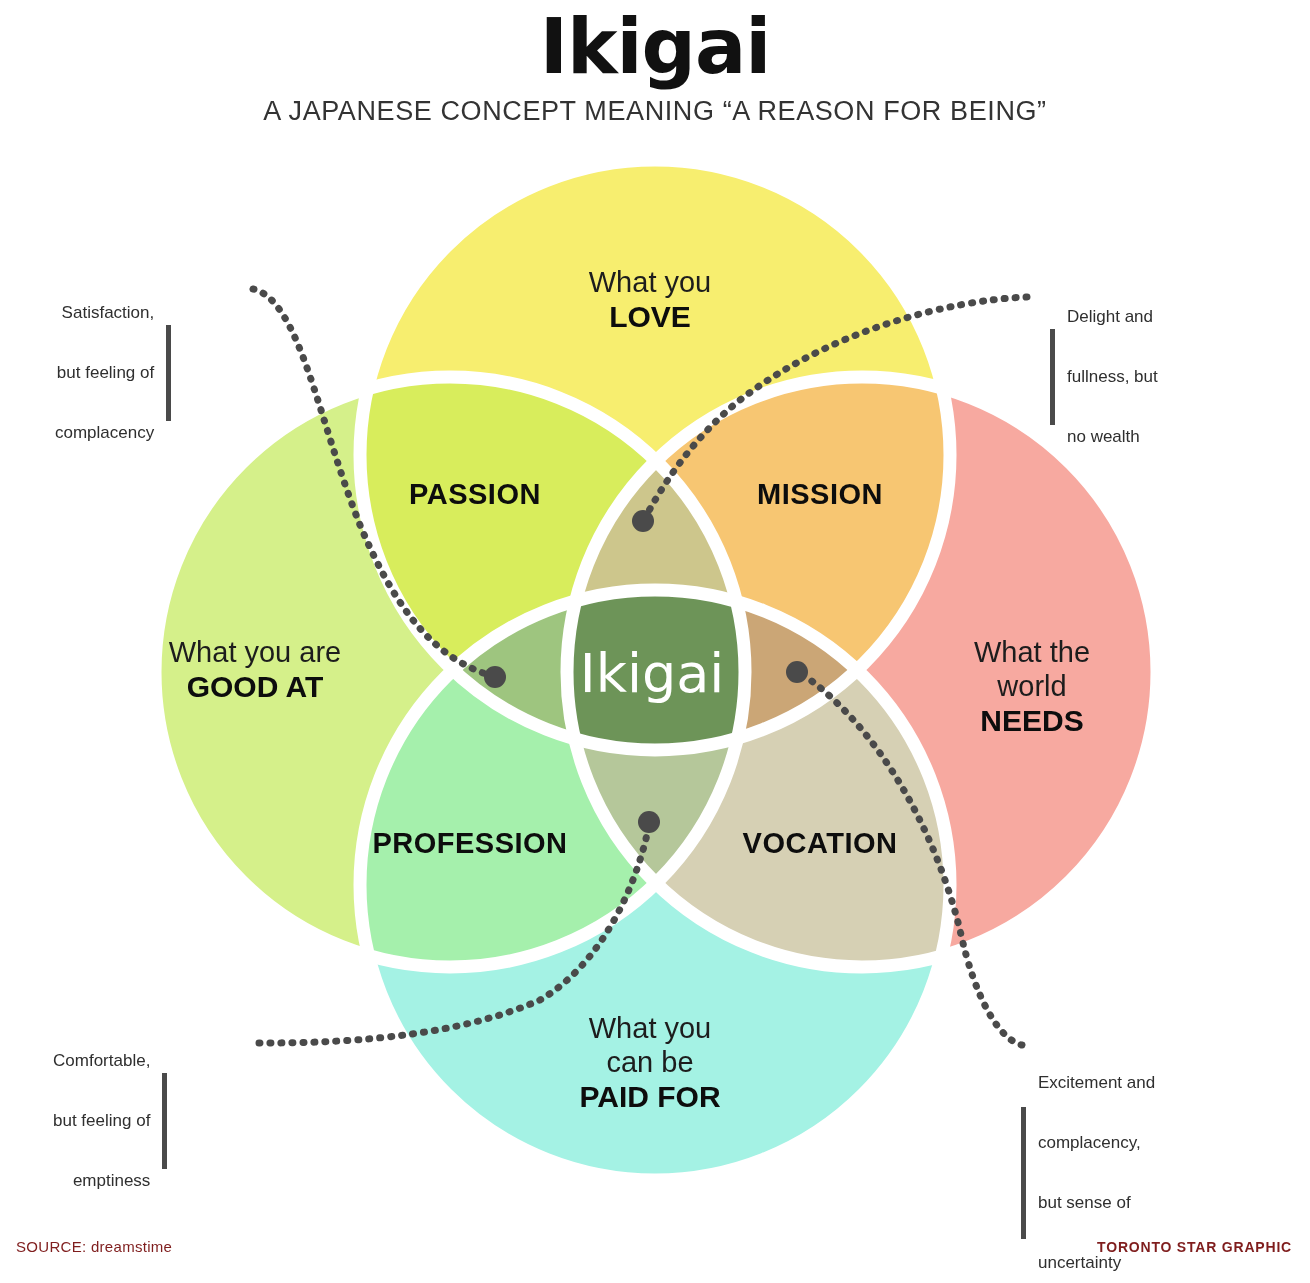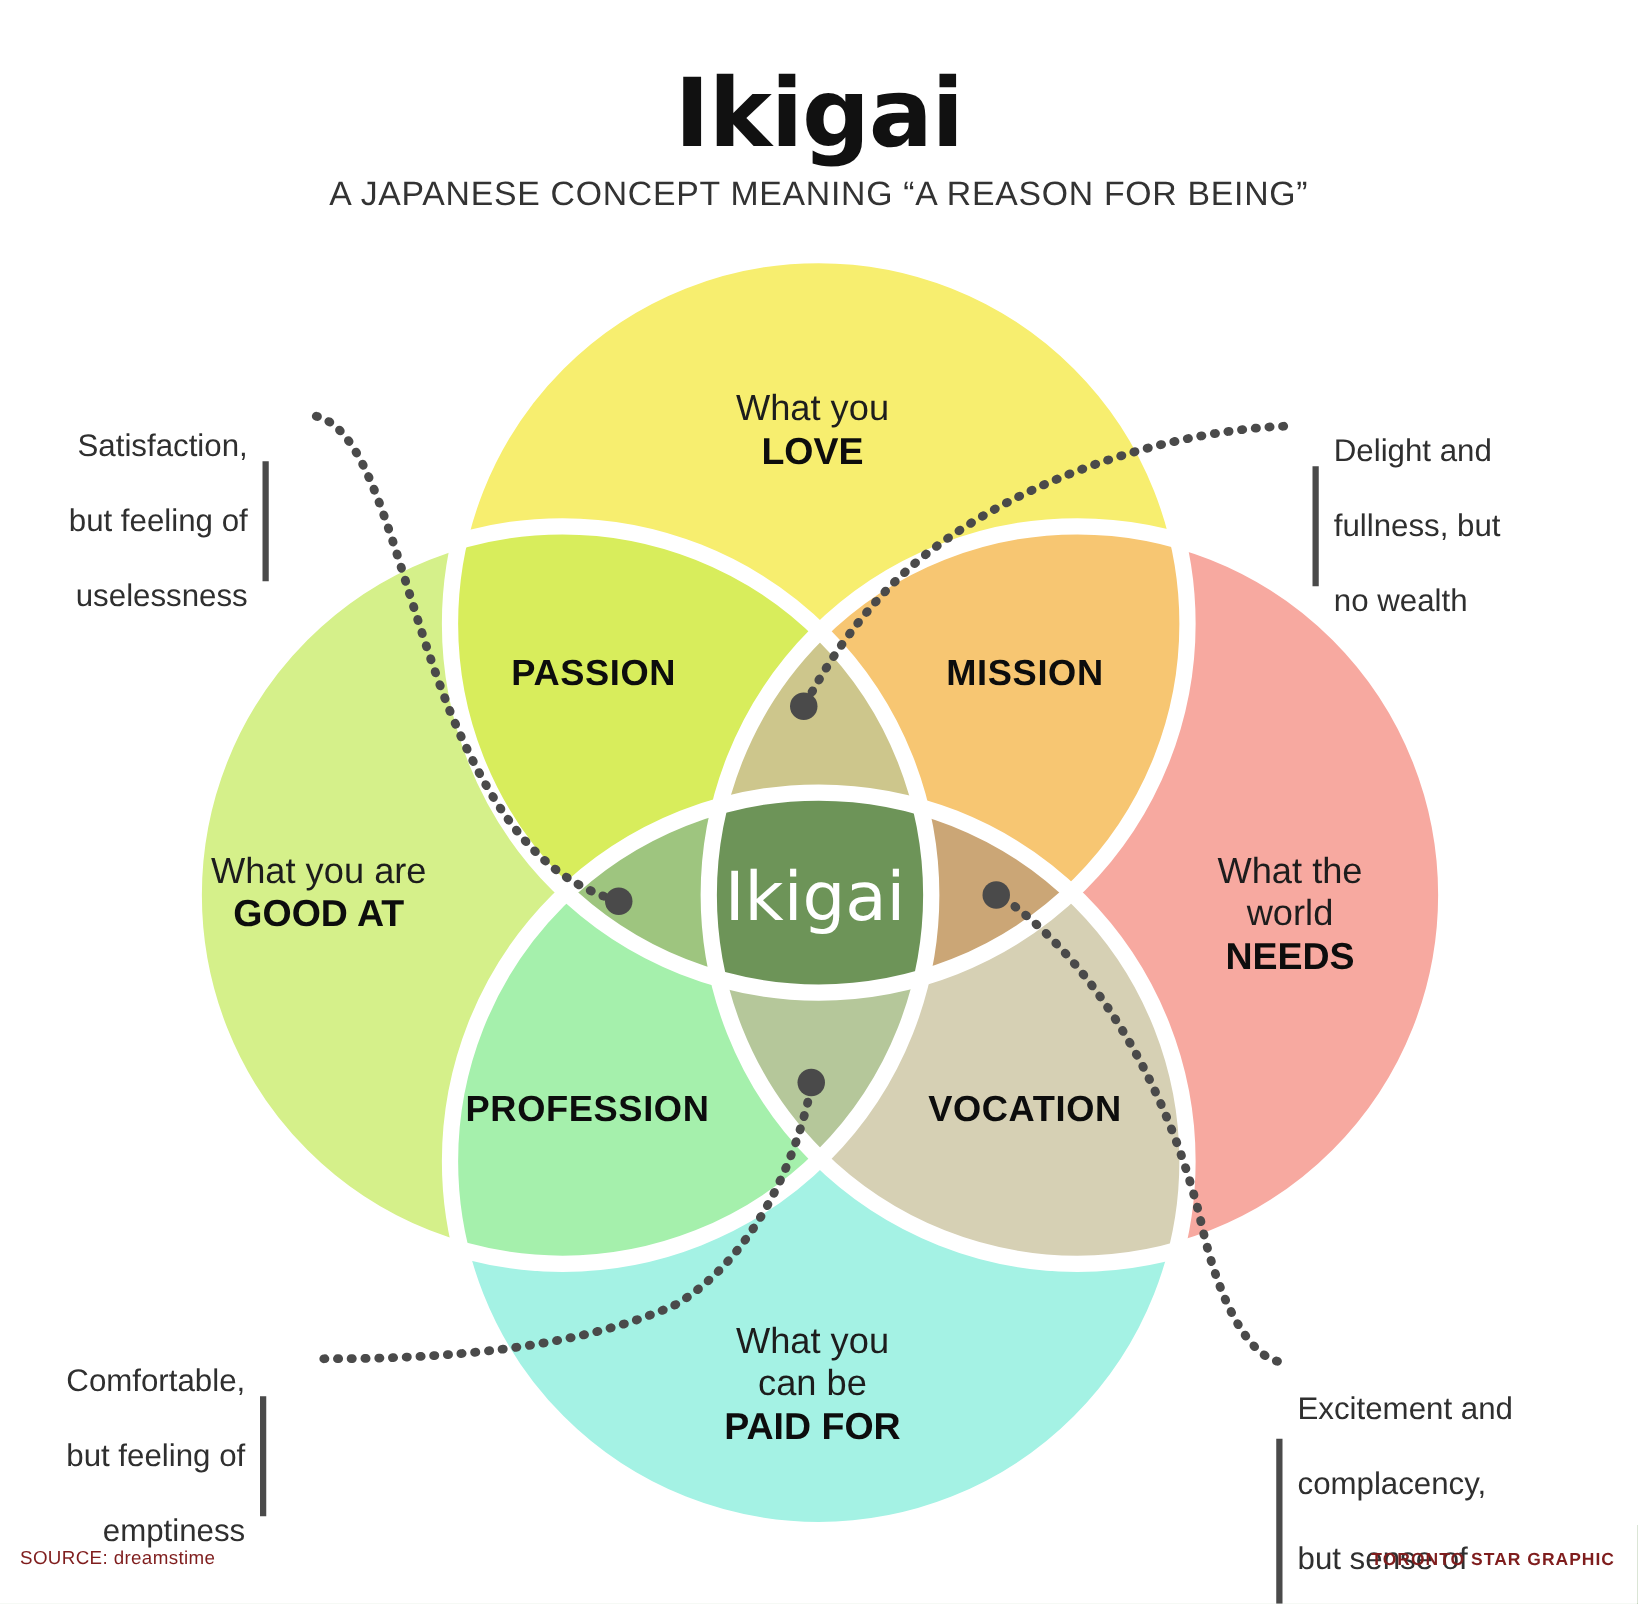--- a/index.html
+++ b/index.html
@@ -12,21 +12,20 @@
     height: 1283px;
     font-family: "Liberation Sans", sans-serif;
     color: #2b2b2b;
     position: relative;
     overflow: hidden;
   }
 
   #page-root {
     position: absolute;
     inset: 0;
-    margin-top: 44px;
   }
 
   
   .header {
     position: absolute;
     top: 0;
     left: 0;
     width: 1310px;
     text-align: center;
   }
@@ -60,21 +59,21 @@
 
   
   .callout {
     position: absolute;
     display: flex;
     align-items: center;
     gap: 12px;
   }
   .callout .ctext {
     font-family: "Liberation Sans", sans-serif;
-    font-size: 25px;
+    font-size: 17px;
     line-height: 30px;
     color: #2f2f2f;
     white-space: pre-line;
   }
   .callout .cbar {
     width: 5px;
     background: #4a4a4a;
     flex: 0 0 auto;
   }
   .callout.left .ctext { text-align: right; }
@@ -272,21 +271,21 @@
       <text class="lbl-inter" x="820" y="853" text-anchor="middle">VOCATION</text>
 
       <text class="lbl-center" x="652" y="692" text-anchor="middle">Ikigai</text>
     </svg>
   </div>
 
   <div class="callout left" id="callout-tl">
     <div class="ctext">
       <div>Satisfaction,</div>
       <div>but feeling of</div>
-      <div>uselessness</div>
+      <div>complacency</div>
     </div>
     <div class="cbar"></div>
   </div>
 
   <div class="callout right" id="callout-tr">
     <div class="cbar"></div>
     <div class="ctext">
       <div>Delight and</div>
       <div>fullness, but</div>
       <div>no wealth</div>

